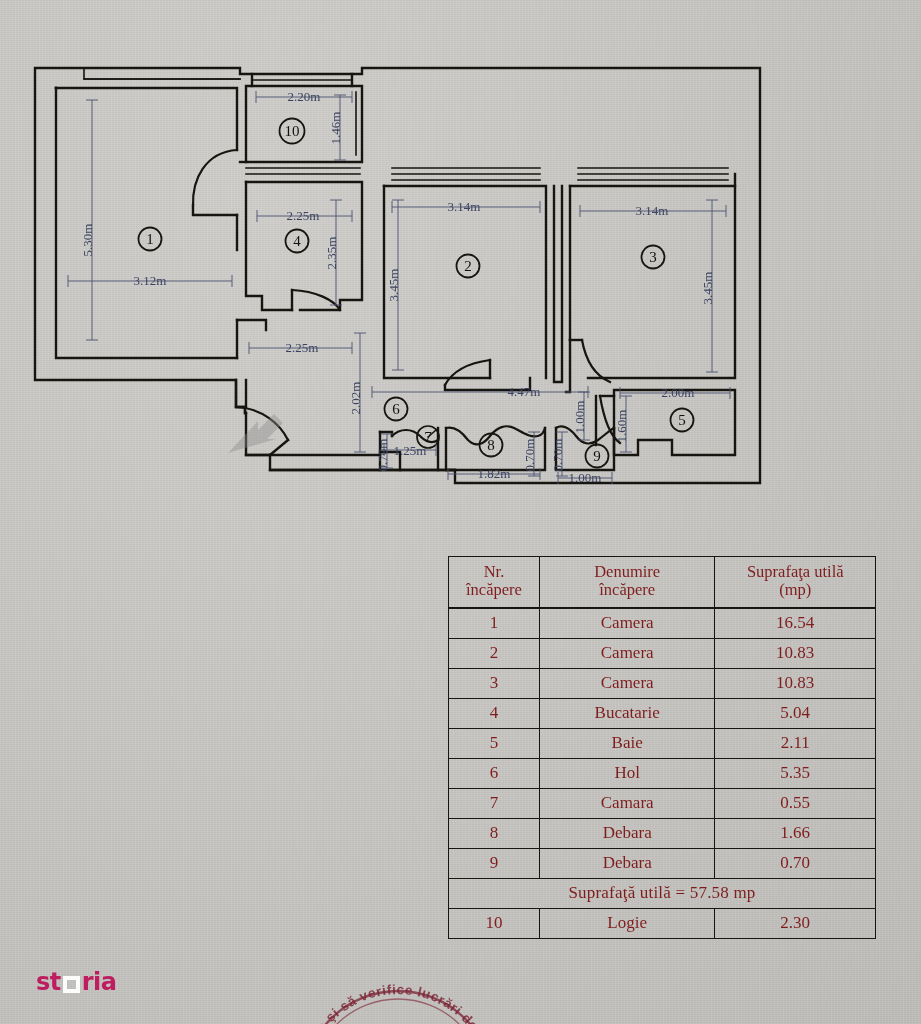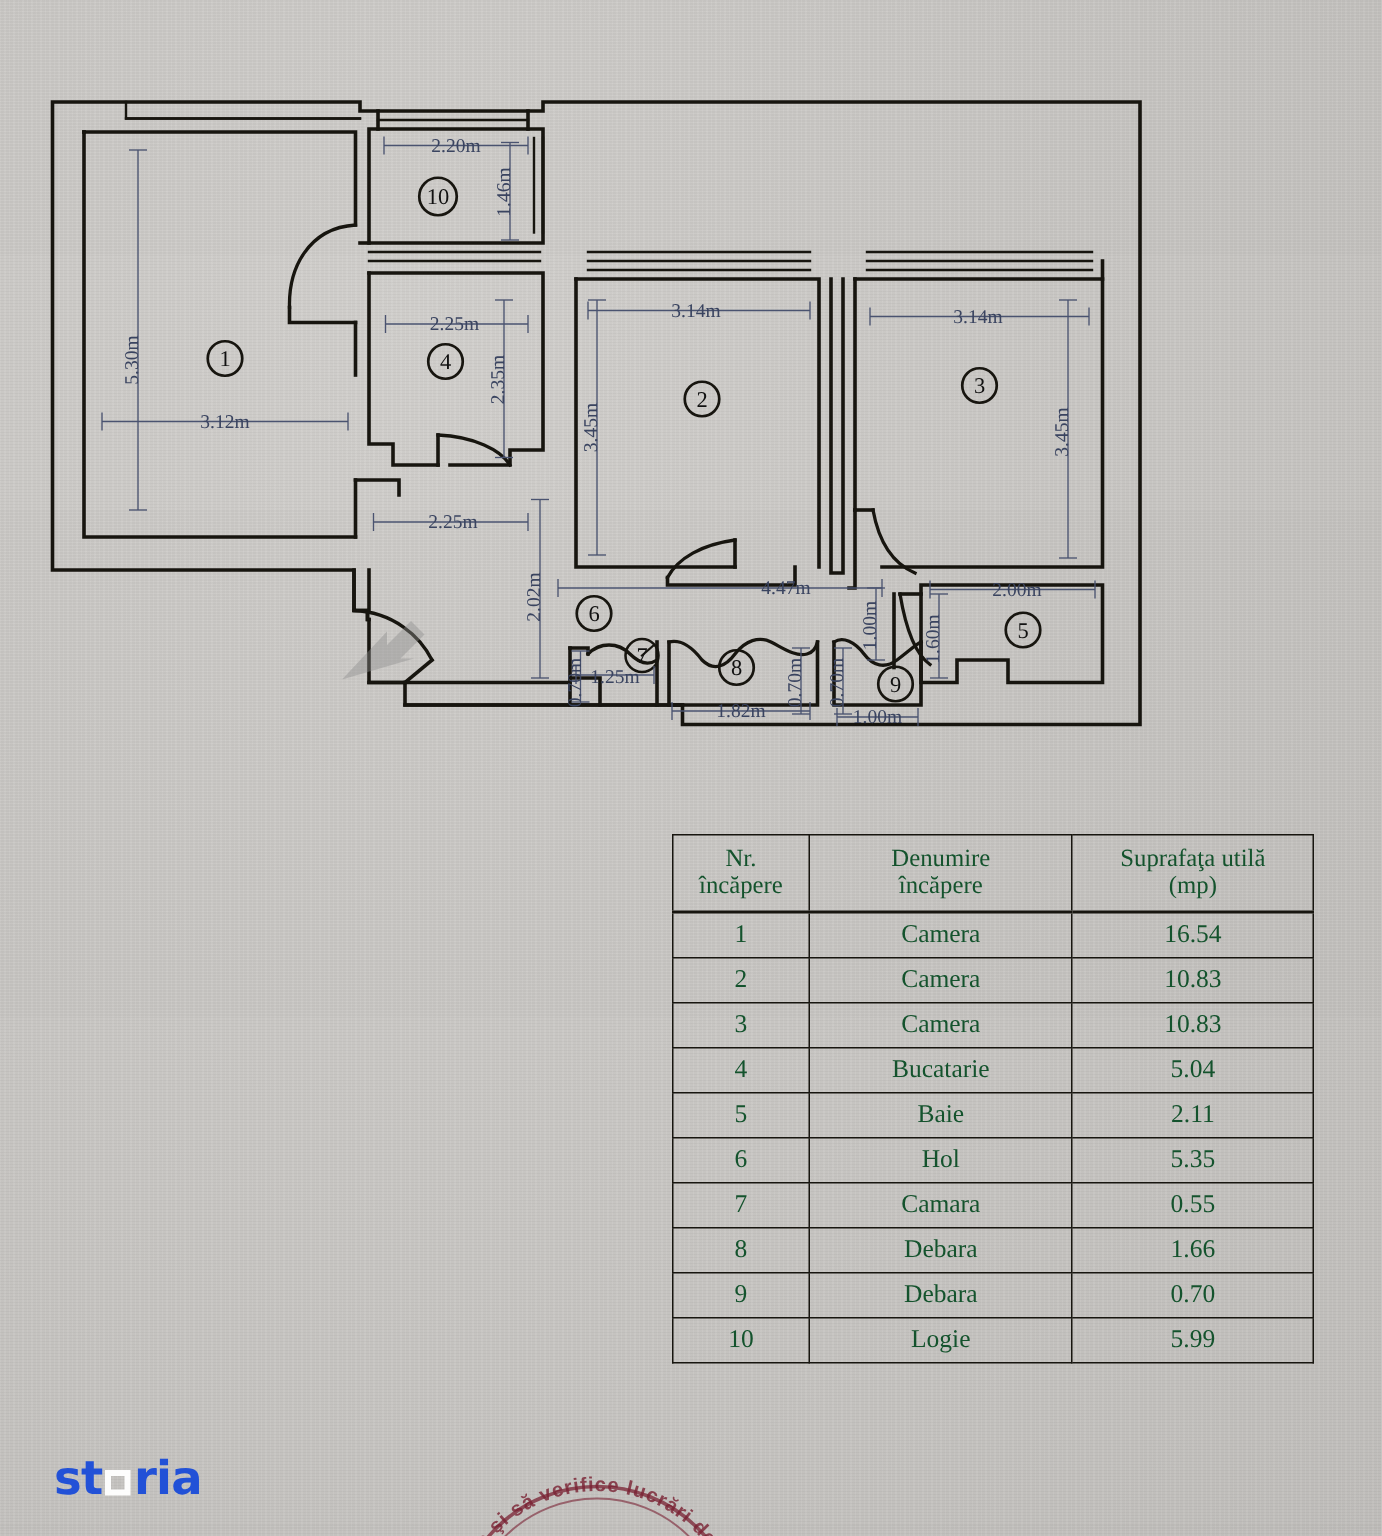--- a/index.html
+++ b/index.html
@@ -21,21 +21,21 @@
   }
   #plan-svg{position:absolute;left:0;top:0;}
   
   #area-table{
     position:absolute;
     left:448px;top:556px;
     width:428px;
     border-collapse:collapse;
     background:transparent;
     font-family:"Liberation Serif", serif;
-    color:#14532d;
+    color:#7f1d1d;
   }
   #area-table td,#area-table th{
     border:1.4px solid #17150f;
     padding:0;
     text-align:center;
     vertical-align:middle;
     font-weight:400;
   }
   #area-table thead th{
     font-size:16.5px;
@@ -62,21 +62,21 @@
     height:52px;
     border-left-color:transparent;
     border-right-color:transparent;
     border-bottom-color:transparent;
   }
   tr.total-row td span{display:inline-block;padding-top:16px;}
   
   #storia-logo{
     position:absolute;left:36px;top:968px;
     font-family:"DejaVu Sans", sans-serif;
-    font-size:31px;font-weight:700;color:#1d4ed8;
+    font-size:24px;font-weight:700;color:#be185d;
     letter-spacing:-0.5px;
     display:flex;align-items:center;
     opacity:.97;
   }
   #storia-logo .sq{
     display:inline-block;width:17px;height:17px;
     border:4.5px solid #ffffff;
     margin:0 2px;
     position:relative;top:2px;
     box-sizing:border-box;
@@ -410,24 +410,27 @@
     <tr>
       <td>8</td>
       <td class="den">Debara</td>
       <td class="sup">1.66</td>
     </tr>
     <tr>
       <td>9</td>
       <td class="den">Debara</td>
       <td class="sup">0.70</td>
     </tr>
+    <tr class="sum">
+      <td colspan="3">Suprafaţă utilă =  57.58 mp</td>
+    </tr>
     <tr>
       <td>10</td>
       <td class="den">Logie</td>
-      <td class="sup">5.99</td>
+      <td class="sup">2.30</td>
     </tr>
   </tbody>
 </table>
 
 <svg id="stamp" viewBox="0 0 220 220">
   <defs>
     <path id="stampArc" d="M 18,120 A 92,92 0 0 1 202,120"></path>
   </defs>
   <circle cx="110" cy="120" r="95" fill="none" stroke="#7a2233" stroke-width="2.4" opacity="0.75"></circle>
   <circle cx="110" cy="120" r="87" fill="none" stroke="#7a2233" stroke-width="1.3" opacity="0.6"></circle>

